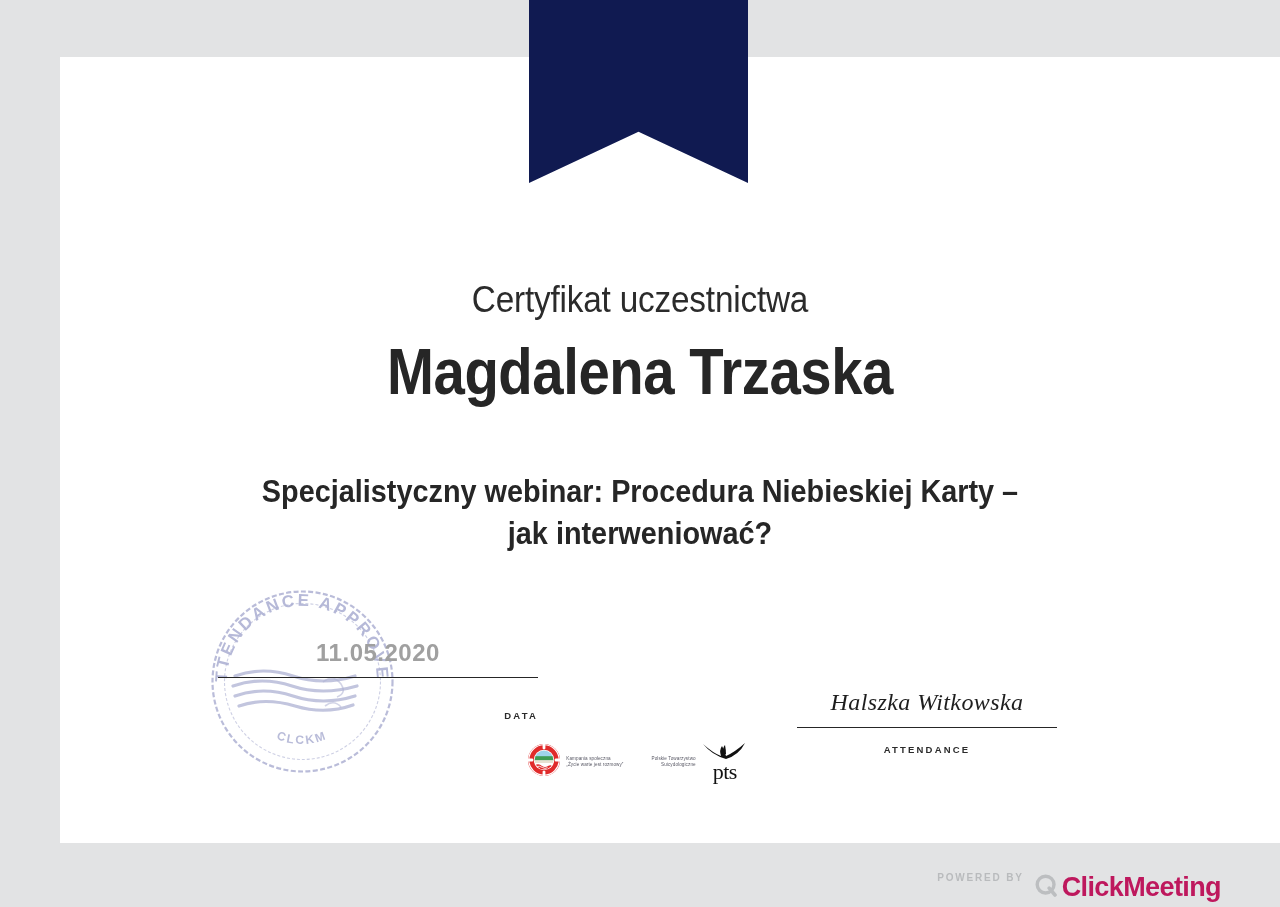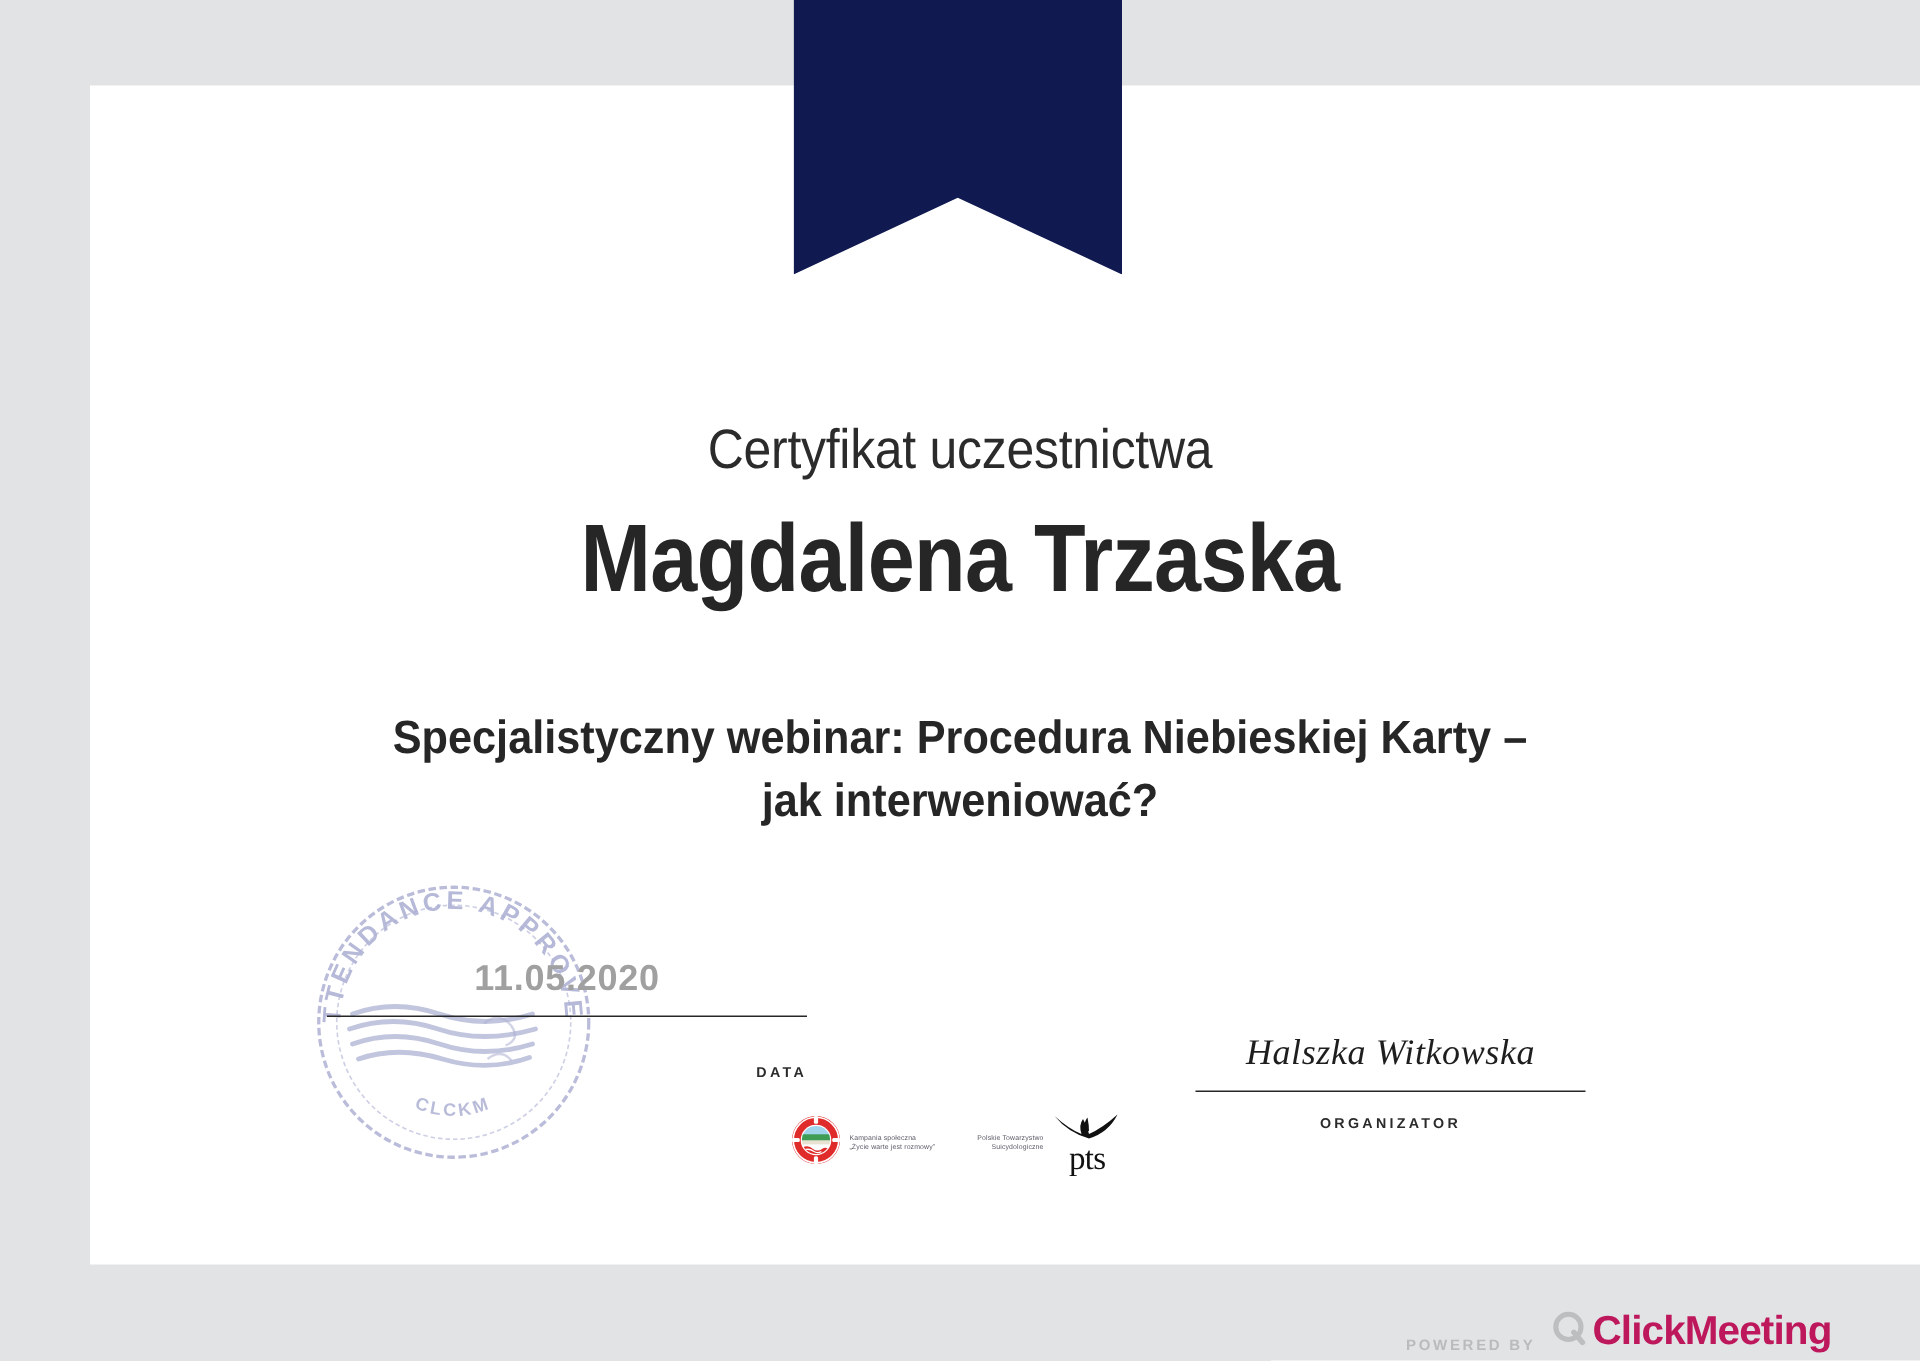--- a/index.html
+++ b/index.html
@@ -199,21 +199,21 @@
     color: #111;
     letter-spacing: -0.5px;
   }
 
   
   .powered-by {
     position: absolute;
     right: 59px;
     top: 872px;
     display: flex;
-    align-items: flex-end;
+    align-items: flex-start;
     gap: 11px;
   }
   .powered-label {
     font-size: 10px;
     font-weight: 700;
     color: #b9bbbd;
     letter-spacing: 1.8px;
   }
   .cm-logo {
     display: flex;
@@ -268,21 +268,21 @@
 
   <div class="date-block">
     <div class="date-value">11.05.2020</div>
     <div class="sig-rule"></div>
     <div class="date-caption">DATA</div>
   </div>
 
   <div class="organizer-block">
     <div class="organizer-signature">Halszka Witkowska</div>
     <div class="sig-rule"></div>
-    <div class="organizer-caption">ORGANIZATOR</div>
+    <div class="organizer-caption">ATTENDANCE</div>
   </div>
 
   <div class="logos">
 
     <div class="logo-group">
       <span>
         <svg width="34" height="34" viewBox="0 0 34 34" xmlns="http://www.w3.org/2000/svg">
           <circle cx="17" cy="17" r="16" fill="#e02b2b"></circle>
           <circle cx="17" cy="17" r="15.2" fill="none" stroke="#ffffff" stroke-width="1.1"></circle>
           <g fill="#ffffff">

